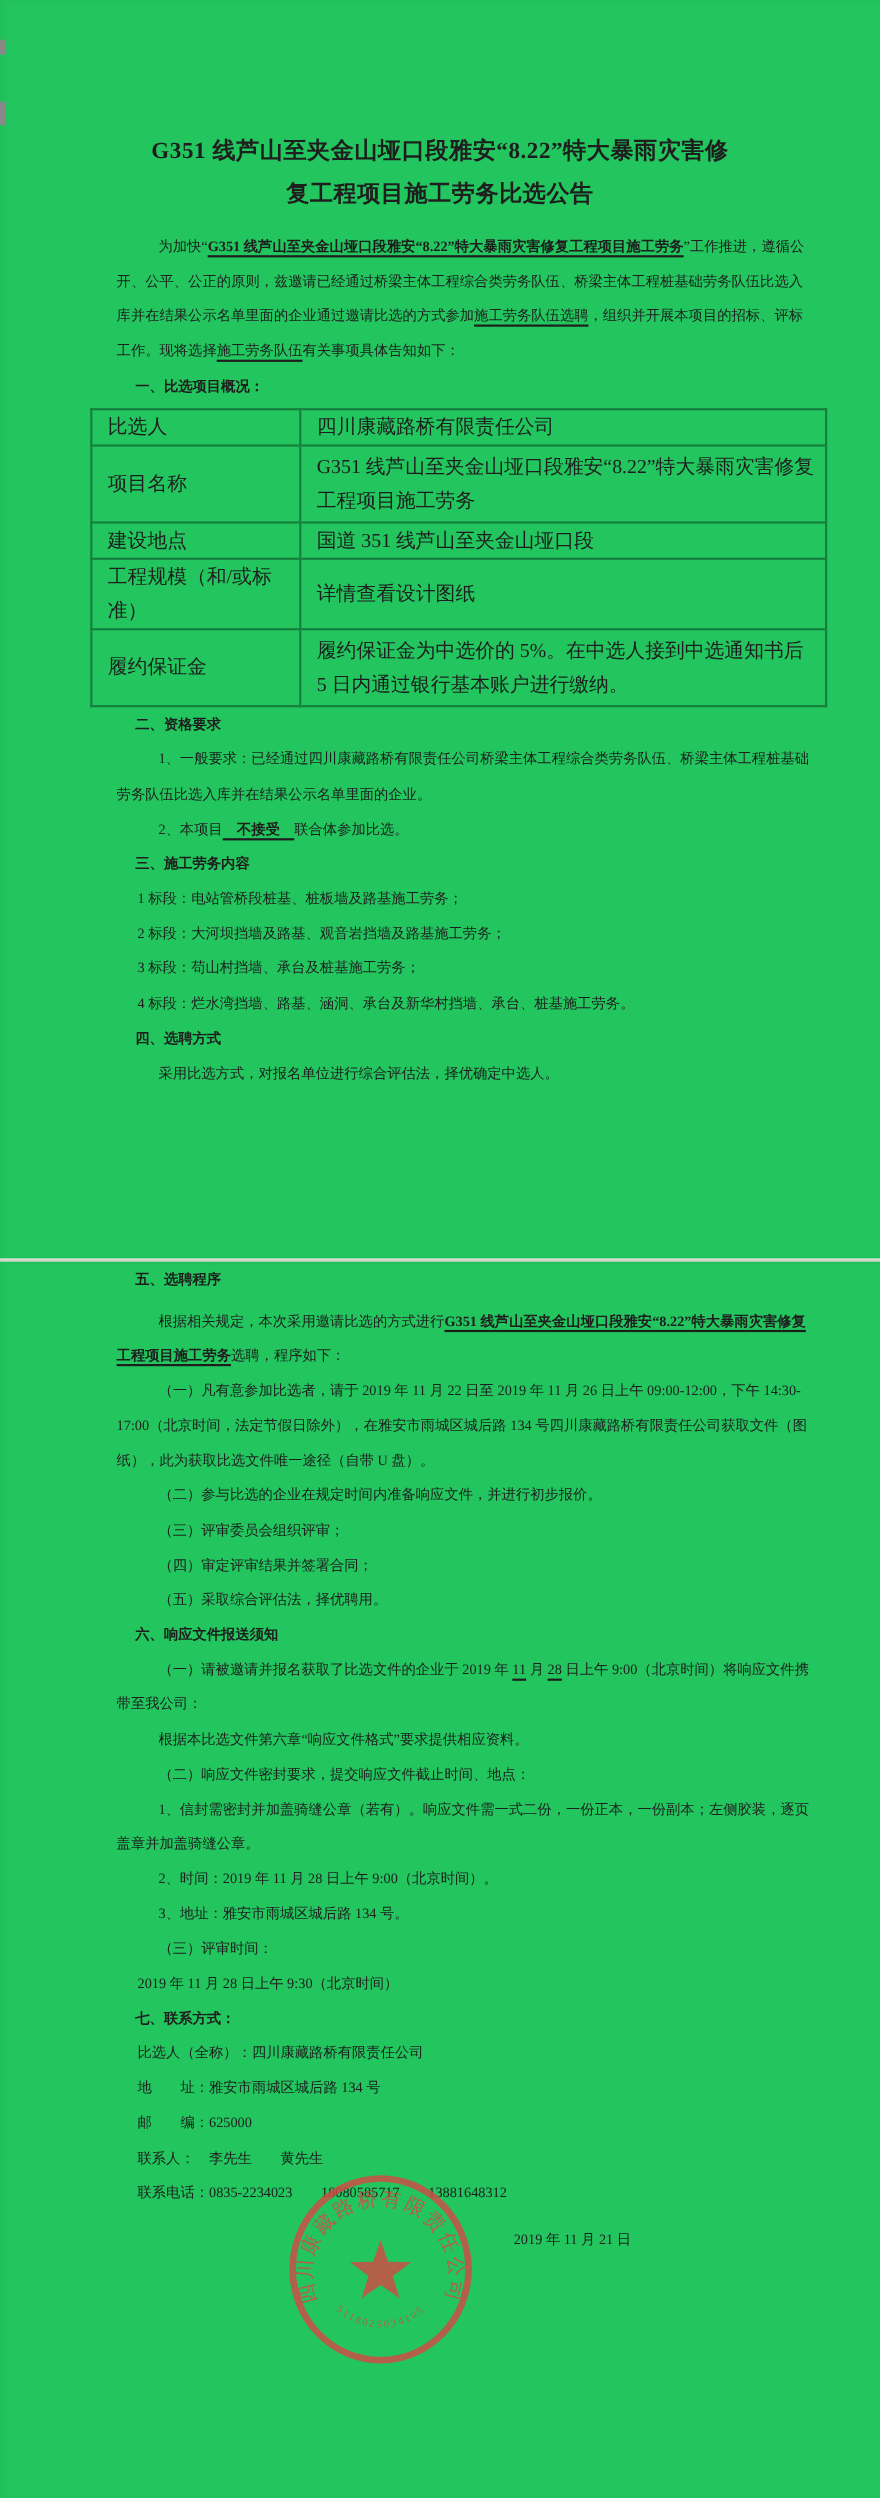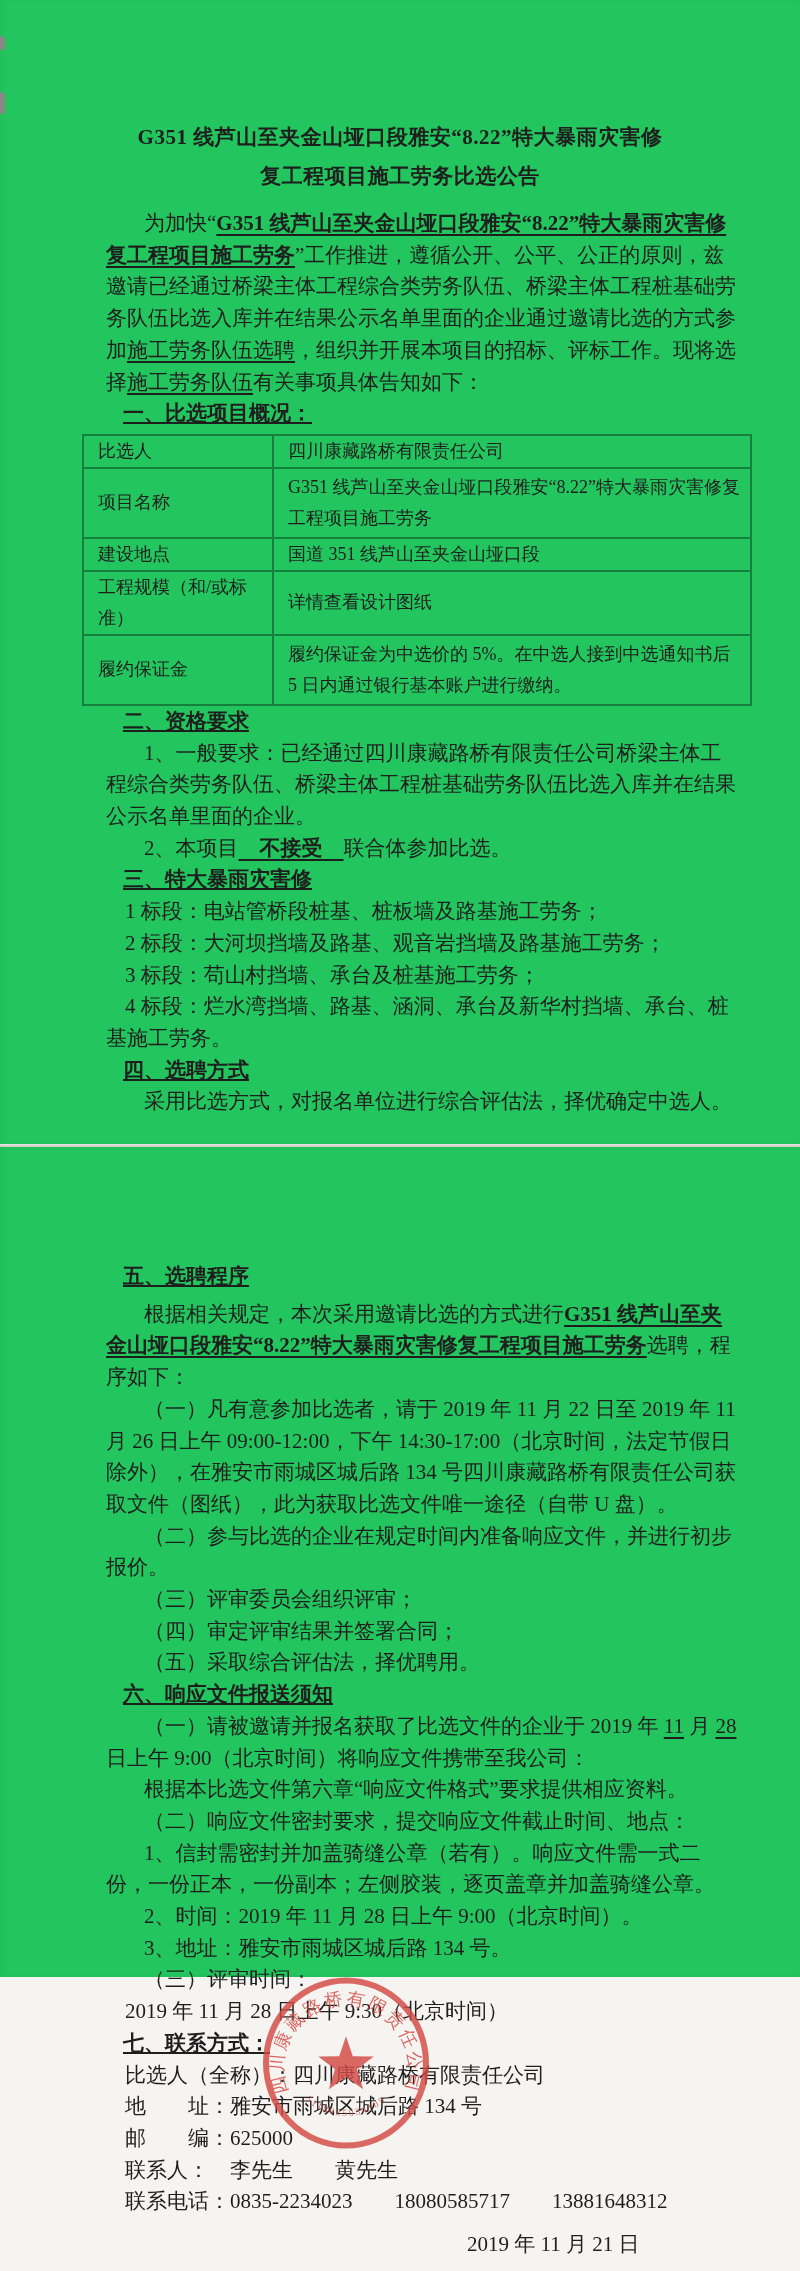--- a/index.html
+++ b/index.html
@@ -6,27 +6,27 @@
   body{
     width:800px;height:2271px;overflow:hidden;
     background:#f5f4f1;
     font-family:"Liberation Serif","DejaVu Serif",serif;
     color:#1e1e1e;
   }
   .page{position:relative;width:800px;background:#22c55e;box-sizing:border-box;
         box-shadow:inset 3px 0 6px rgba(0,0,0,0.04);}
   .p1{height:1144px;padding-top:118px;}
   .sep{height:3px;background:linear-gradient(#e9e6df,#ccc8bf);}
-  .p2{height:830px;padding-top:114px;}
+  .p2{height:1124px;}
   h1.doc-title{font-size:21px;line-height:39px;font-weight:bold;text-align:center;
     margin:0 60px;letter-spacing:0.5px;}
   .para,.heading,.item,.contact,.date-line{
-    font-size:21px;line-height:31.7px;margin:0 63px 0 106px;white-space:normal;}
+    font-size:13px;line-height:31.7px;margin:0 63px 0 106px;white-space:normal;}
   .para{text-indent:38px;}
-  .heading{font-weight:bold;text-indent:17px;text-decoration:underline;}
+  .heading{font-weight:bold;text-indent:17px;}
   .item{text-indent:19px;}
   .contact{text-indent:19px;}
   .date-line{text-indent:361px;margin-top:11px;}
   .mt12{margin-top:12px;}
   .mt6{margin-top:6px;}
   .b{font-weight:bold;}
   .u{text-decoration:underline;text-underline-offset:4px;text-decoration-thickness:1.5px;}
   table.info-table{border-collapse:collapse;margin:4px 0 0 82px;width:670px;
     table-layout:fixed;}
   table.info-table td{border:2px solid #15803d;font-size:18px;line-height:31px;
@@ -77,21 +77,21 @@
         <td class="lbl">履约保证金</td>
         <td class="val">履约保证金为中选价的 5%。在中选人接到中选通知书后 5 日内通过银行基本账户进行缴纳。</td>
       </tr>
     </tbody>
   </table>
 
   <div class="heading">二、资格要求</div>
   <p class="para">1、一般要求：已经通过四川康藏路桥有限责任公司桥梁主体工程综合类劳务队伍、桥梁主体工程桩基础劳务队伍比选入库并在结果公示名单里面的企业。</p>
   <p class="para"><span>2、本项目</span><span class="b u">　不接受　</span><span>联合体参加比选。</span></p>
 
-  <div class="heading">三、特大暴雨灾害修</div>
+  <div class="heading">三、施工劳务内容</div>
   <p class="item">1 标段：电站管桥段桩基、桩板墙及路基施工劳务；</p>
   <p class="item">2 标段：大河坝挡墙及路基、观音岩挡墙及路基施工劳务；</p>
   <p class="item">3 标段：苟山村挡墙、承台及桩基施工劳务；</p>
   <p class="item">4 标段：烂水湾挡墙、路基、涵洞、承台及新华村挡墙、承台、桩基施工劳务。</p>
 
   <div class="heading">四、选聘方式</div>
   <p class="para">采用比选方式，对报名单位进行综合评估法，择优确定中选人。</p>
 </div>
 
 <div class="sep"></div>

